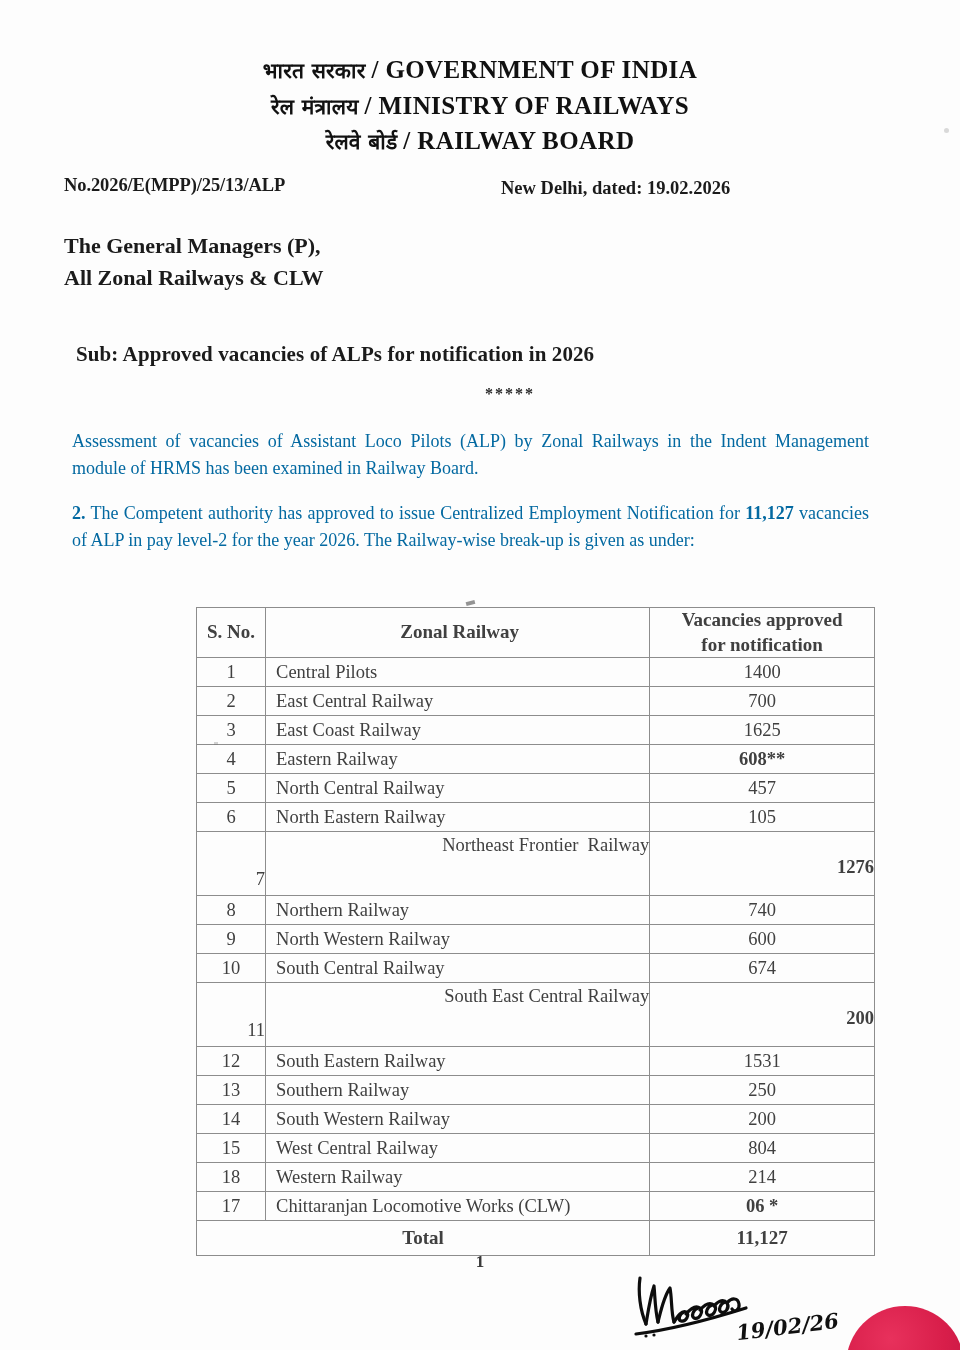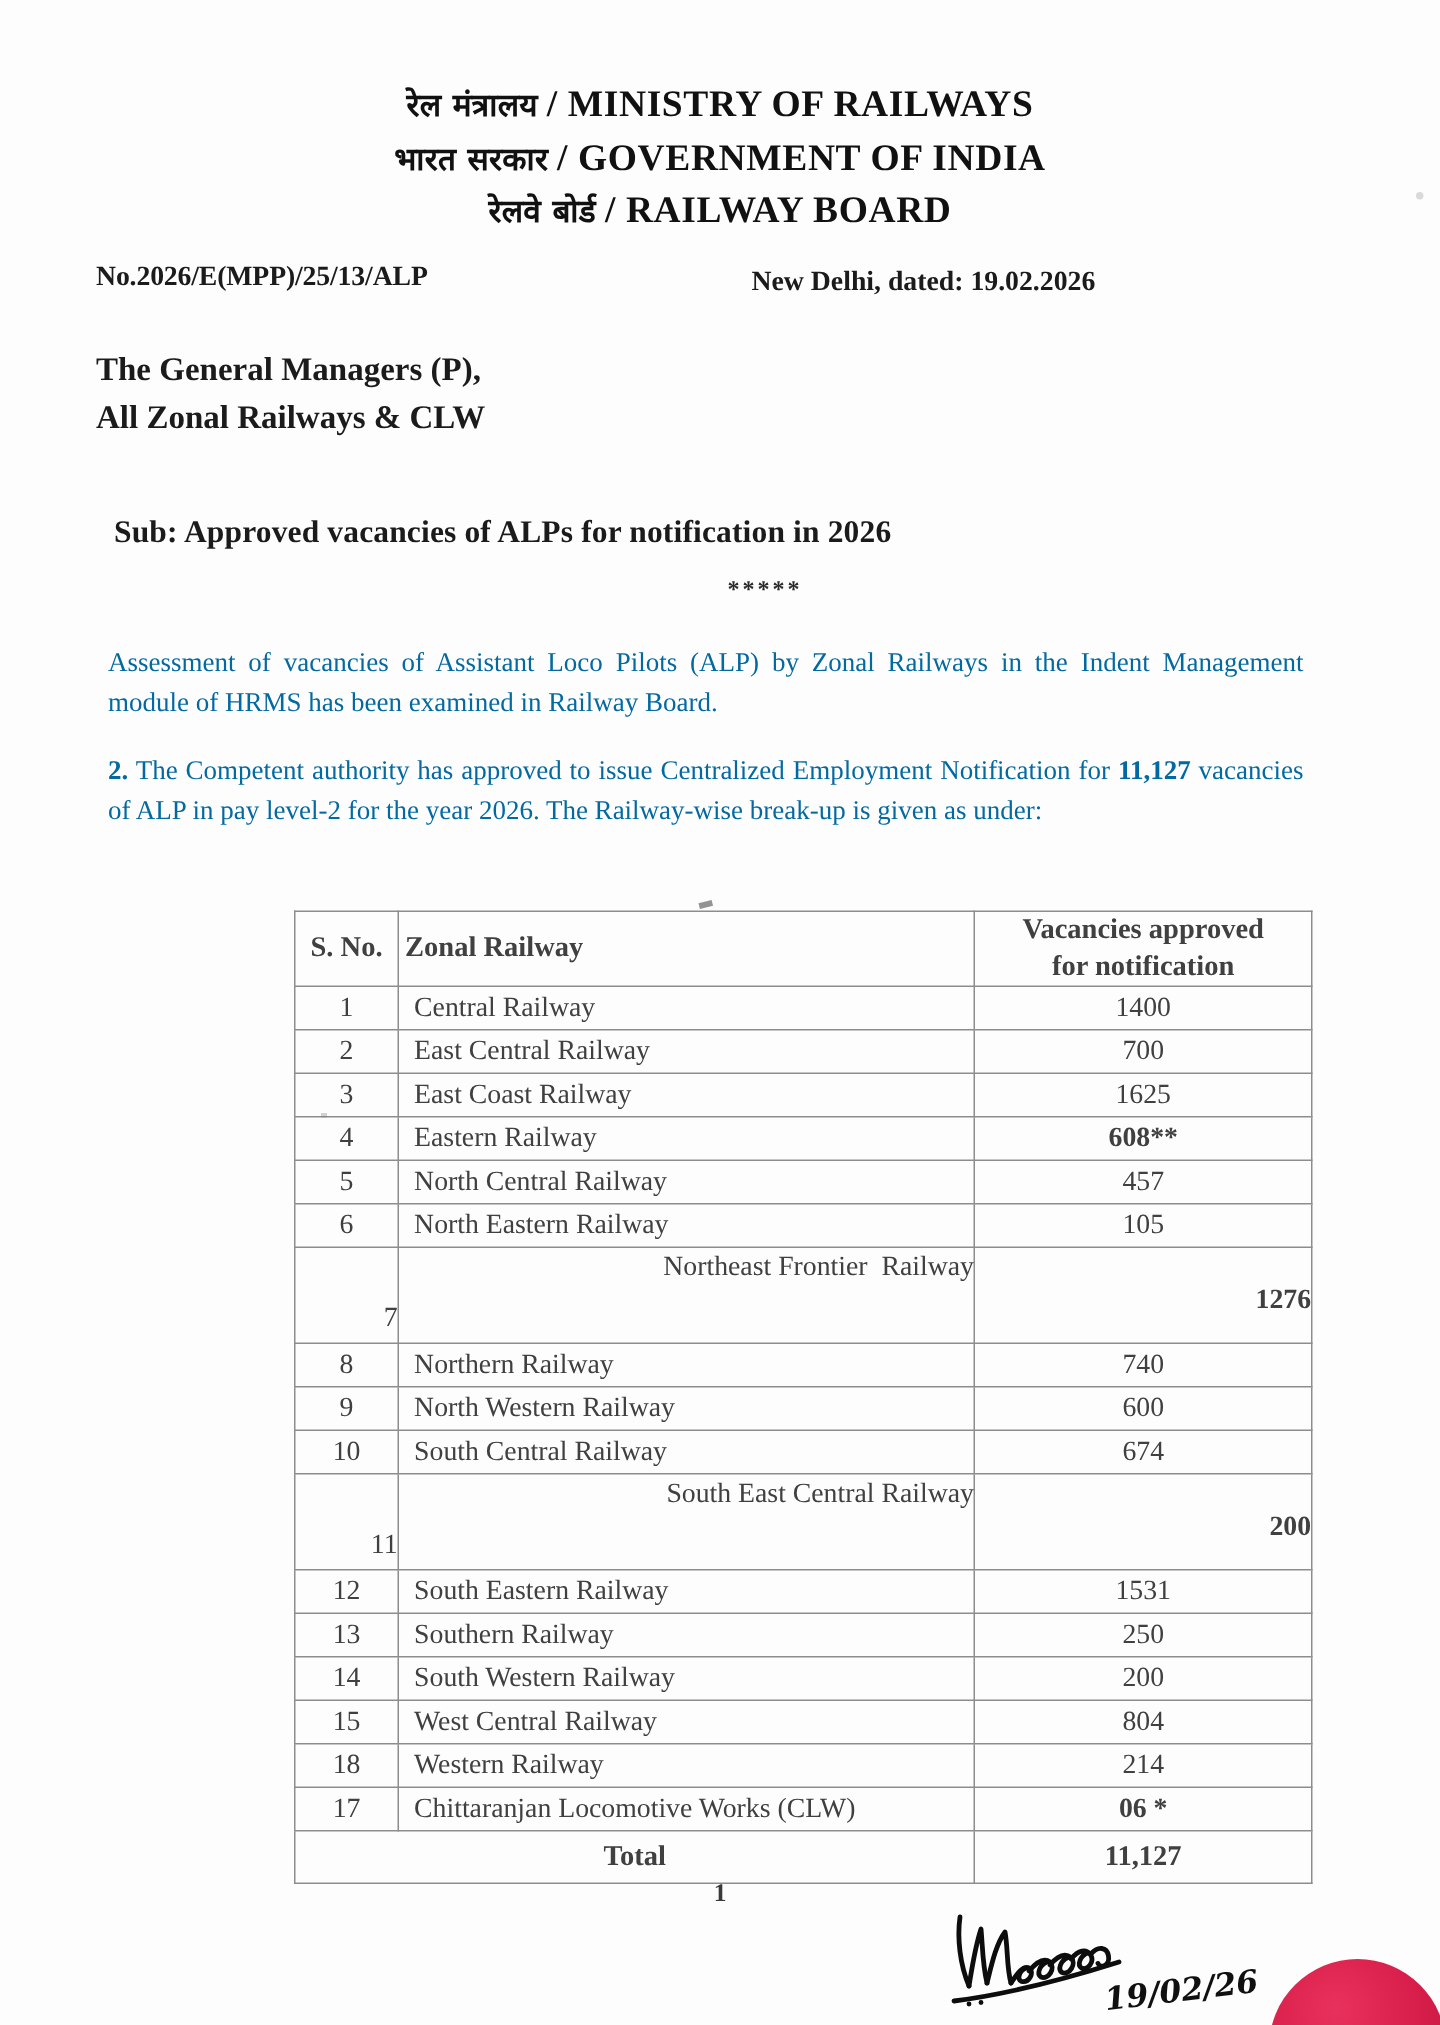--- a/index.html
+++ b/index.html
@@ -142,21 +142,21 @@
   .c-name  { width: 377px; text-align: left; padding-left: 10px; }
   .c-vac   { width: 230px; text-align: center; }
 
   thead th {
     font-weight: bold;
     font-size: 19px;
     line-height: 1.3;
     padding: 7px 4px;
     vertical-align: middle;
   }
-  thead th.c-name { padding-left: 4px; }
+  thead th.c-name { text-align: center; padding-left: 4px; }
 
   tbody td {
     height: 28px;
     vertical-align: middle;
   }
   tbody td.c-name { padding-left: 10px; }
 
   
   tr.tall td { height: 46px; text-align: right; }
   tr.tall td.c-name { vertical-align: top; padding-top: 3px; }
@@ -226,22 +226,22 @@
   .art-1 { left: 466px; top: 601px; width: 9px;  height: 4px; transform: rotate(-14deg); }
   .art-2 { left: 944px; top: 128px; width: 5px;  height: 5px; opacity: 0.25; border-radius: 50%; }
   .art-3 { left: 214px; top: 742px; width: 4px;  height: 3px; opacity: 0.3; }
 </style>
 </head>
 <body>
 
 <div class="page">
 
   <div class="letterhead">
+    <div class="lh-line"><span class="devanagari">भारत सरकार</span> <span class="roman">/ GOVERNMENT OF INDIA</span></div>
     <div class="lh-line"><span class="devanagari">रेल मंत्रालय</span> <span class="roman">/ MINISTRY OF RAILWAYS</span></div>
-    <div class="lh-line"><span class="devanagari">भारत सरकार</span> <span class="roman">/ GOVERNMENT OF INDIA</span></div>
     <div class="lh-line"><span class="devanagari">रेलवे बोर्ड</span> <span class="roman">/ RAILWAY BOARD</span></div>
   </div>
 
   <div class="refline">
     <div class="ref-no">No.2026/E(MPP)/25/13/ALP</div>
     <div class="ref-date">New Delhi, dated: 19.02.2026</div>
   </div>
 
   <div class="addressee">
     <div>The General Managers (P),</div>
@@ -263,21 +263,21 @@
           <th class="c-name">Zonal Railway</th>
           <th class="c-vac">
             <div>Vacancies approved</div>
             <div>for notification</div>
           </th>
         </tr>
       </thead>
       <tbody id="vac-body">
           <tr>
             <td class="c-sno">1</td>
-            <td class="c-name" style="white-space: pre;">Central Railway</td>
+            <td class="c-name" style="white-space: pre;">Central Pilots</td>
             <td class="c-vac">1400</td>
           </tr>
           <tr>
             <td class="c-sno">2</td>
             <td class="c-name" style="white-space: pre;">East Central Railway</td>
             <td class="c-vac">700</td>
           </tr>
           <tr>
             <td class="c-sno">3</td>
             <td class="c-name" style="white-space: pre;">East Coast Railway</td>

